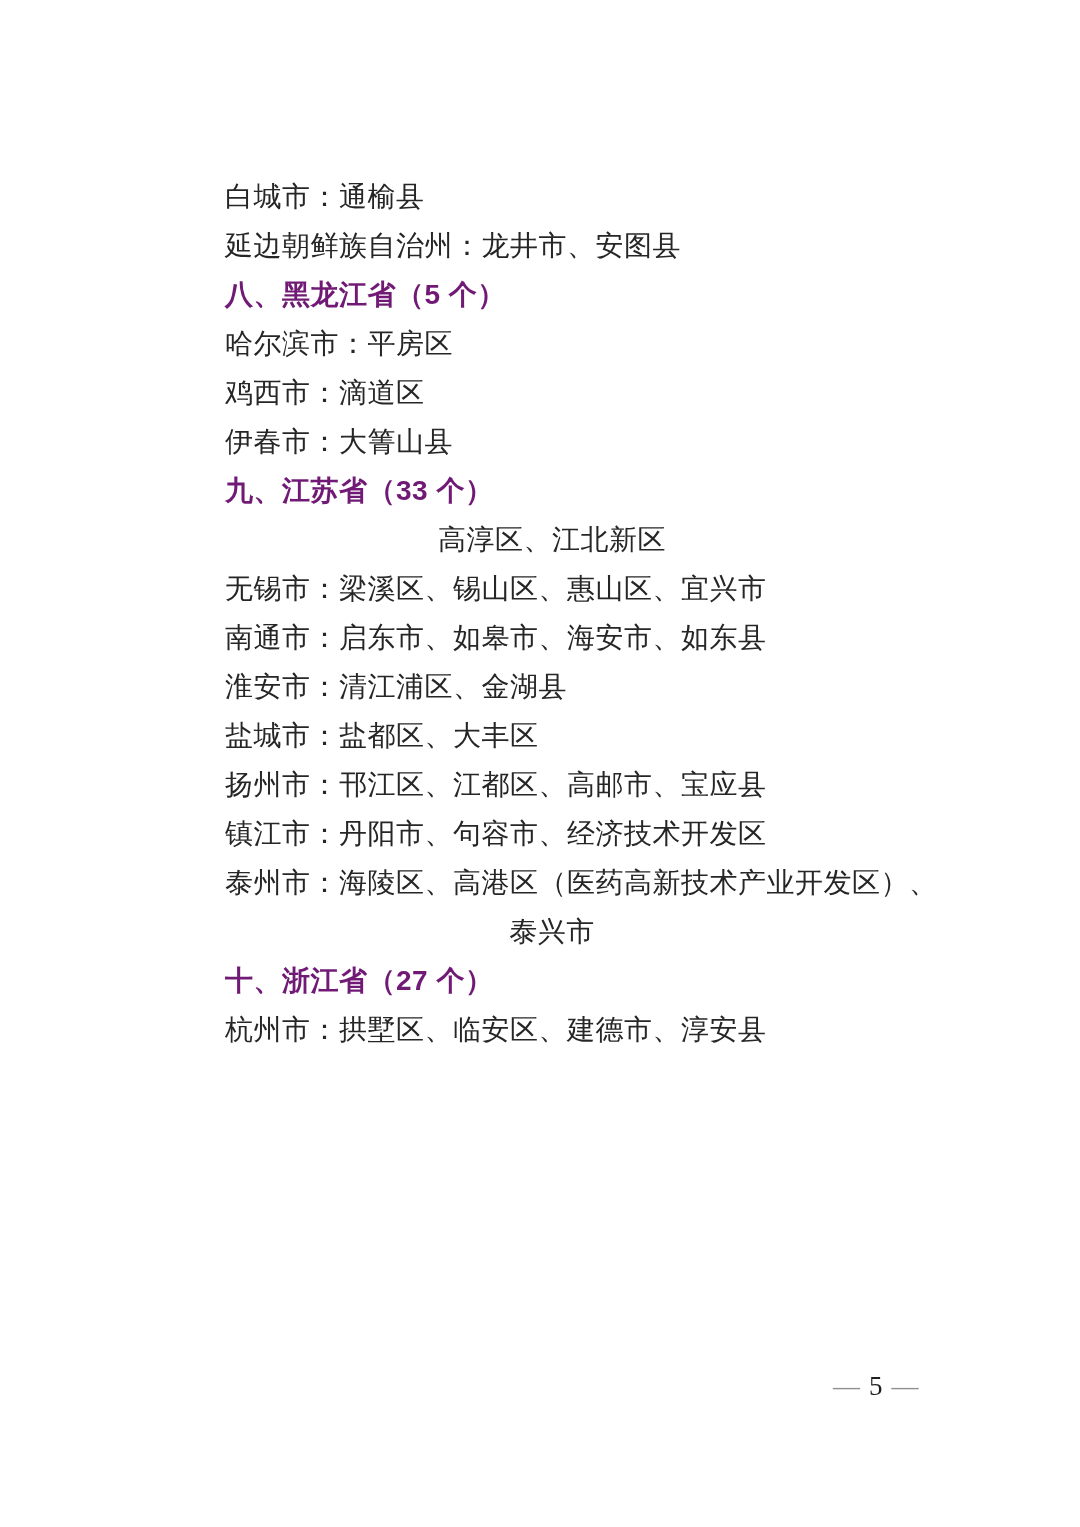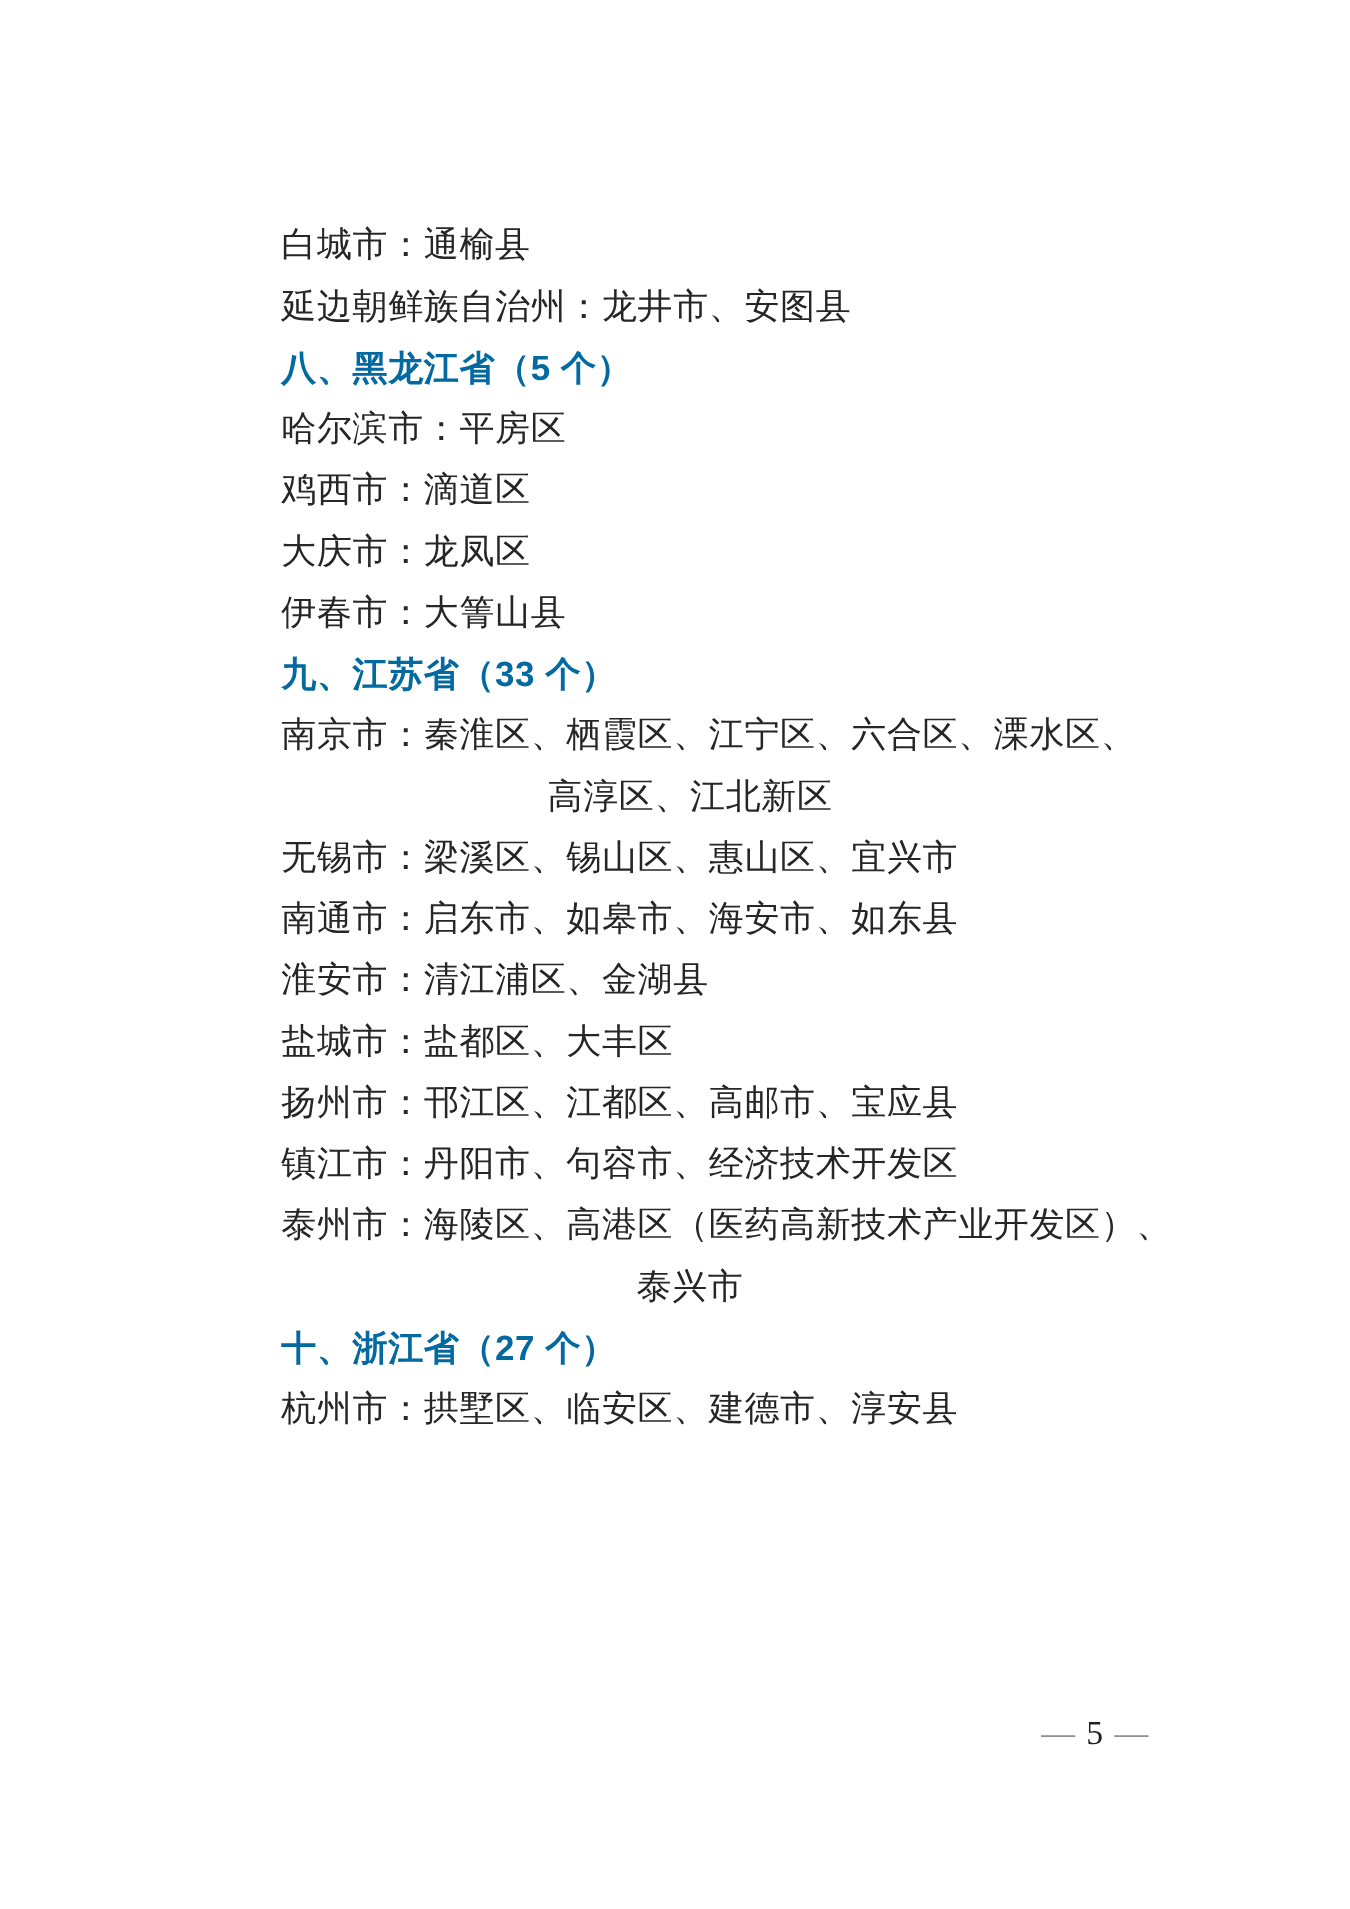--- a/index.html
+++ b/index.html
@@ -34,21 +34,21 @@
     padding-left: 58px;
   }
   .line.continuation {
     padding-left: 0;
     text-align: center;
   }
   .line.heading {
     padding-left: 58px;
     font-family: "Liberation Sans", "DejaVu Sans", sans-serif;
     font-weight: bold;
-    color: #0369a1;
+    color: #701a75;
   }
   .page-footer {
     position: absolute;
     top: 1366px;
     left: 824px;
     font-size: 27px;
     line-height: 40px;
     letter-spacing: 0;
     white-space: nowrap;
   }
@@ -63,24 +63,22 @@
 </head>
 <body>
 
 <div class="page">
   <div class="text-block">
     <div class="line entry">白城市：通榆县</div>
     <div class="line entry">延边朝鲜族自治州：龙井市、安图县</div>
     <div class="line heading">八、黑龙江省（5 个）</div>
     <div class="line entry">哈尔滨市：平房区</div>
     <div class="line entry">鸡西市：滴道区</div>
-    <div class="line entry">大庆市：龙凤区</div>
     <div class="line entry">伊春市：大箐山县</div>
     <div class="line heading">九、江苏省（33 个）</div>
-    <div class="line entry">南京市：秦淮区、栖霞区、江宁区、六合区、溧水区、</div>
     <div class="line continuation">高淳区、江北新区</div>
     <div class="line entry">无锡市：梁溪区、锡山区、惠山区、宜兴市</div>
     <div class="line entry">南通市：启东市、如皋市、海安市、如东县</div>
     <div class="line entry">淮安市：清江浦区、金湖县</div>
     <div class="line entry">盐城市：盐都区、大丰区</div>
     <div class="line entry">扬州市：邗江区、江都区、高邮市、宝应县</div>
     <div class="line entry">镇江市：丹阳市、句容市、经济技术开发区</div>
     <div class="line entry">泰州市：海陵区、高港区（医药高新技术产业开发区）、</div>
     <div class="line continuation">泰兴市</div>
     <div class="line heading">十、浙江省（27 个）</div>

